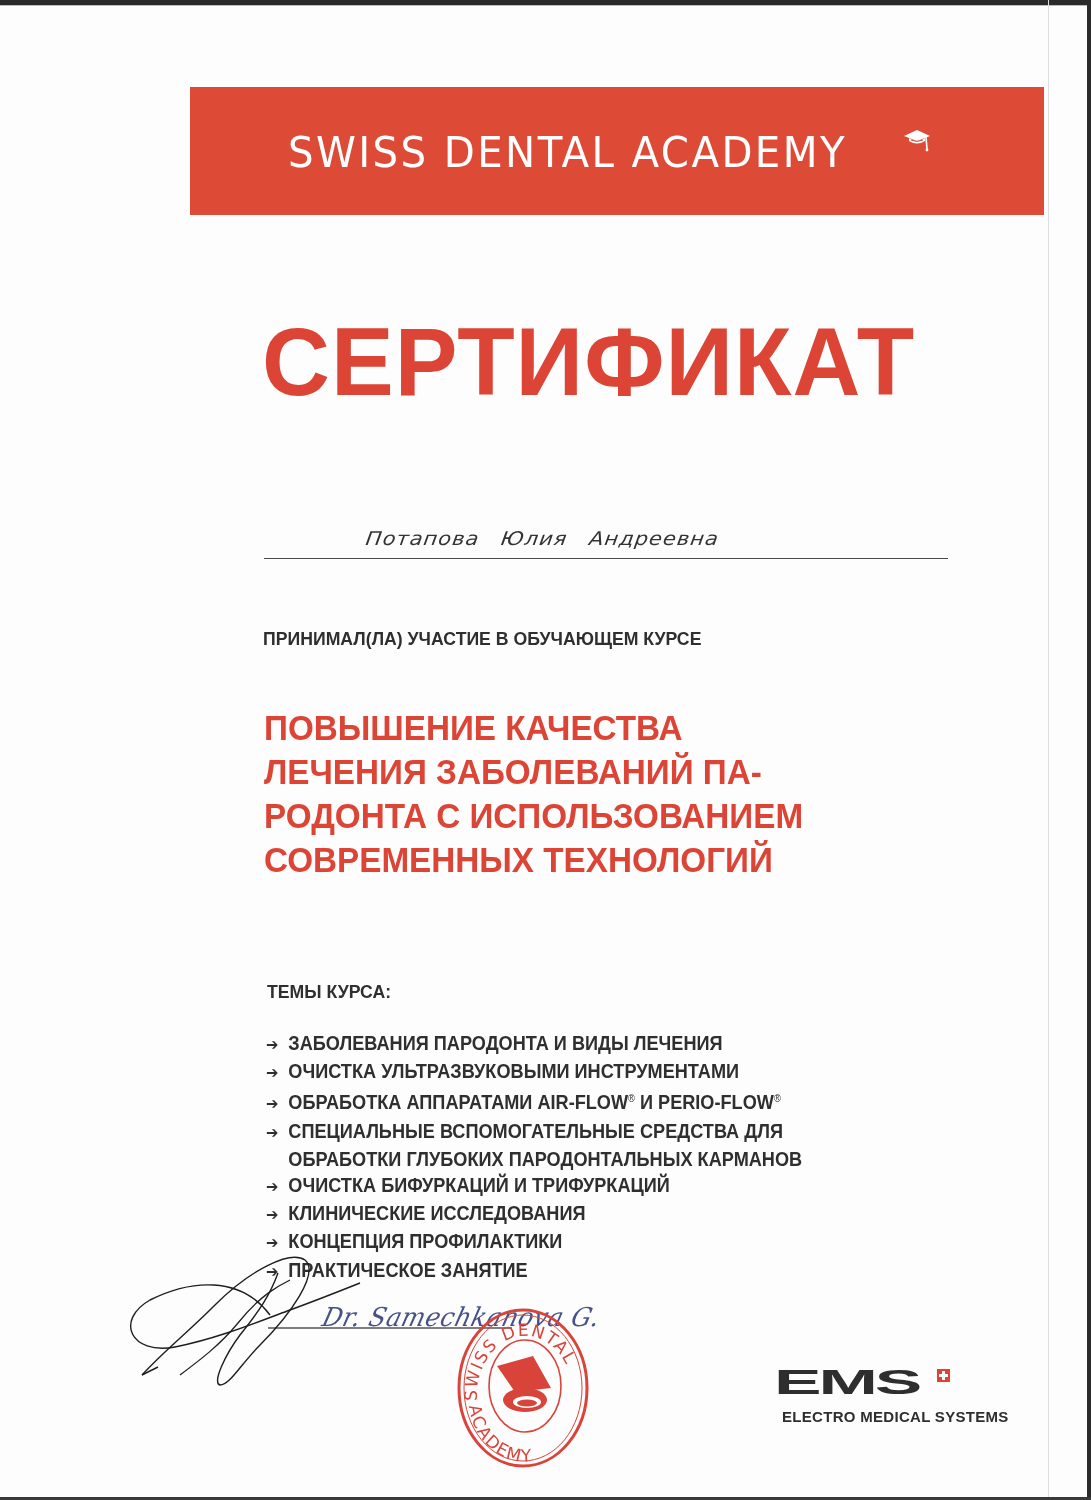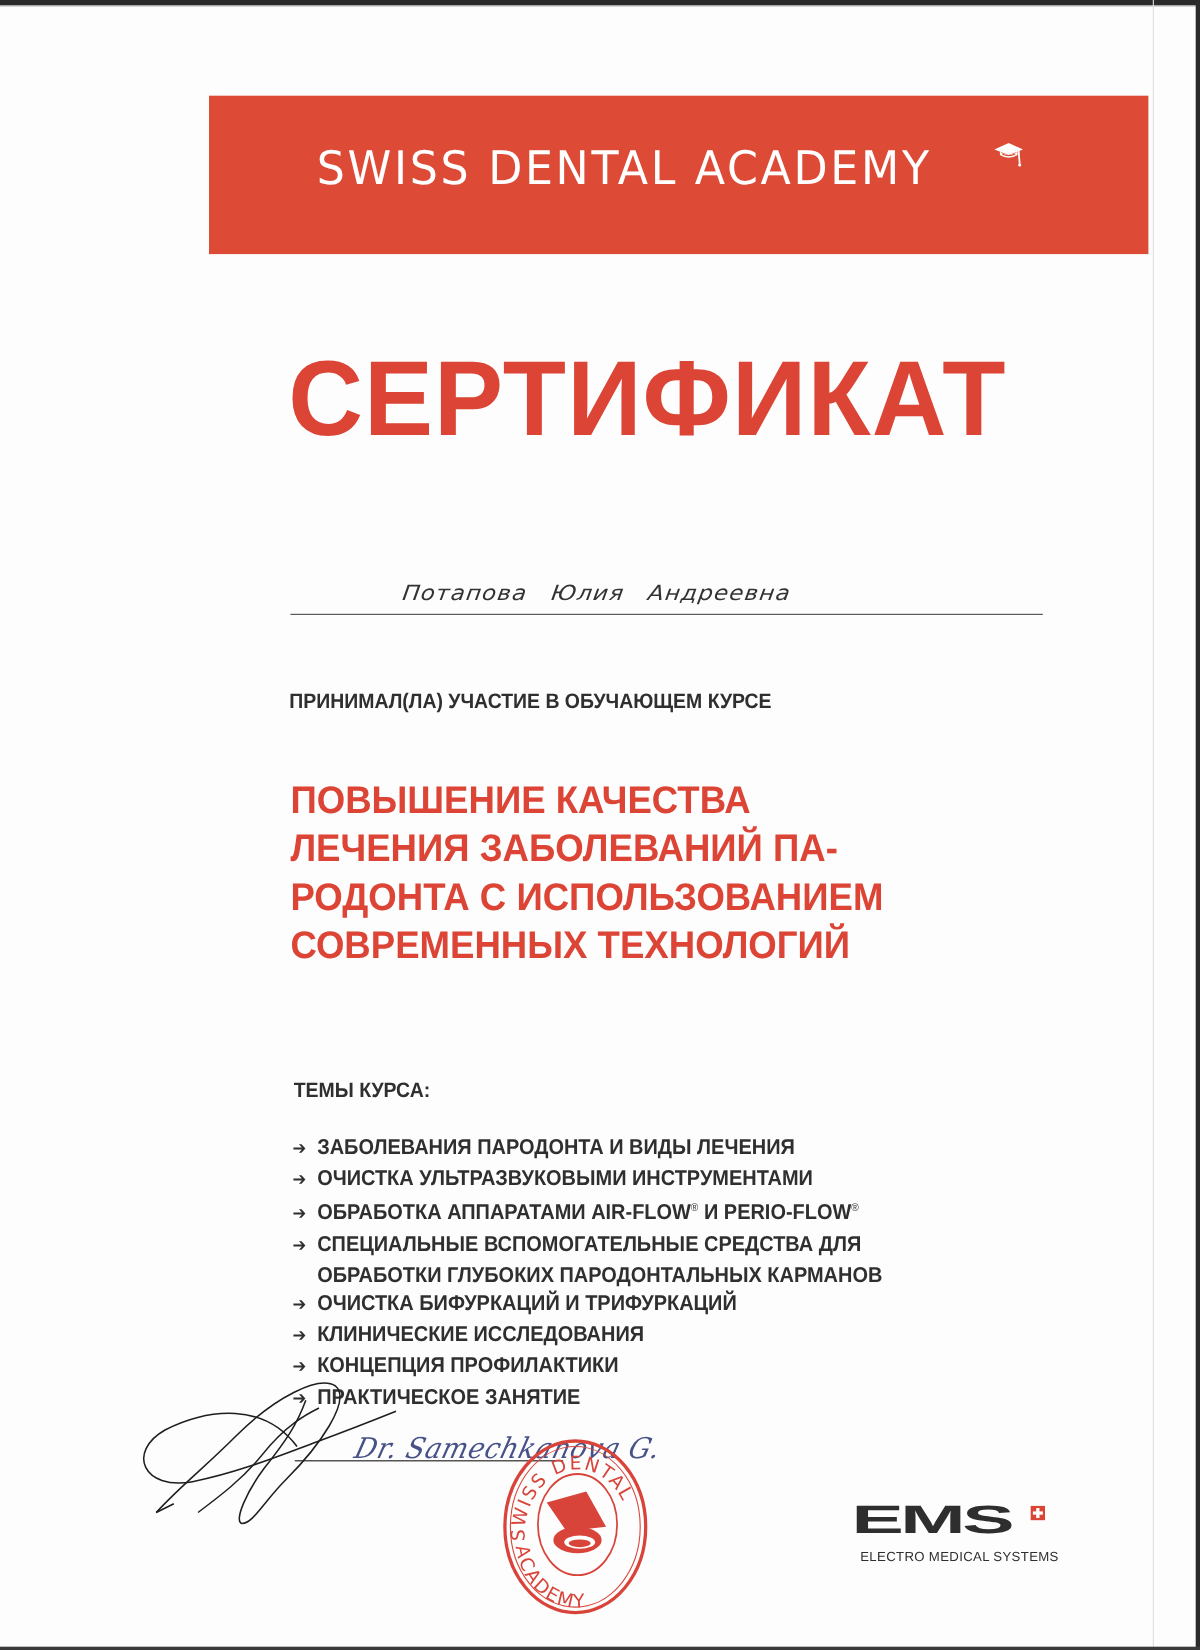--- a/index.html
+++ b/index.html
@@ -44,21 +44,21 @@
       width: 1091px; height: 3px;
       background: #3a3a3a;
     }
 
     
     .banner {
       position: absolute;
       left: 190px;
       top: 87px;
       width: 854px;
-      height: 144px;
+      height: 128px;
       background: #dd4b37;
       box-sizing: border-box;
     }
     .banner-title {
       position: absolute;
       left: 98px;
       top: 42px;
       color: #ffffff;
       font-family: "DejaVu Sans", sans-serif;
       font-size: 42px;
@@ -269,22 +269,22 @@
       left: 5px; top: 2px; width: 3px; height: 9px;
     }
     .ems-swiss-cross::after {
       left: 2px; top: 5px; width: 9px; height: 3px;
     }
     .ems-tagline {
       position: absolute;
       left: 8px;
       top: 40px;
       color: #2e2e2e;
-      font-weight: normal;
-      font-size: 12px;
+      font-weight: bold;
+      font-size: 15px;
       letter-spacing: 0.3px;
       white-space: nowrap;
     }
   </style>
 </head>
 <body>
 
 <div class="scan-top-edge"></div>
 <div class="scan-top-edge-light"></div>
 <div class="page-fold-line"></div>

